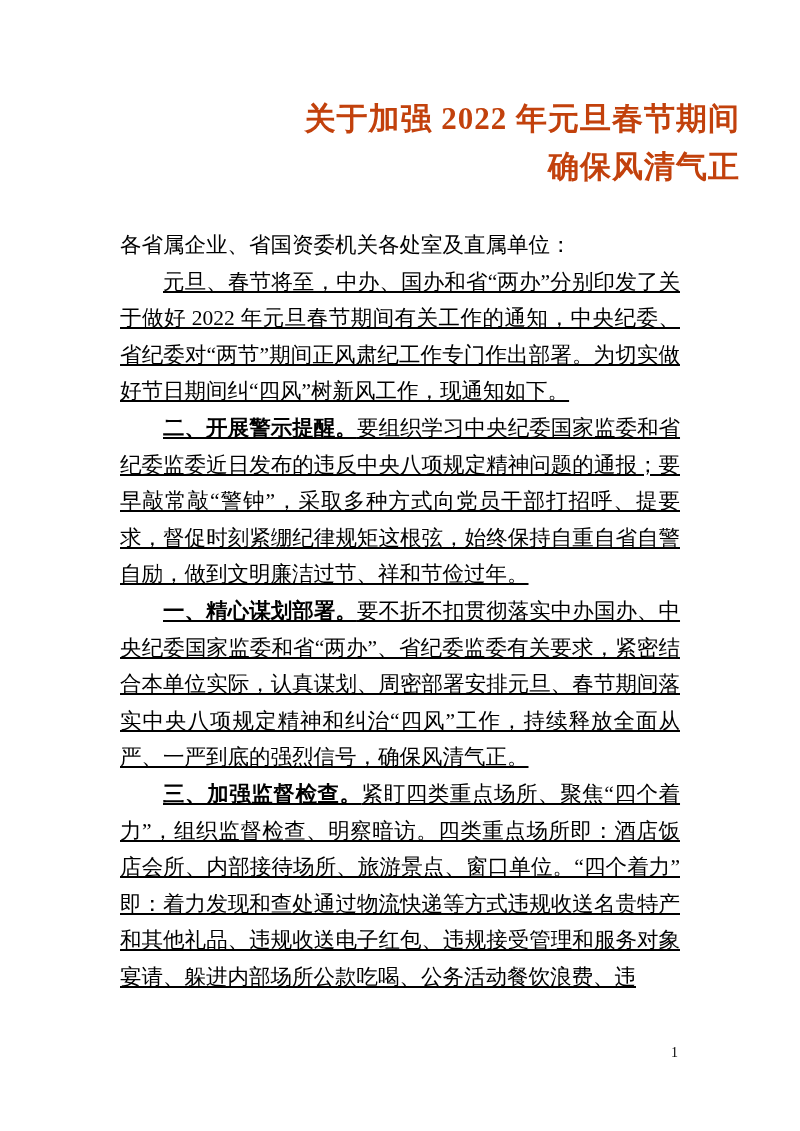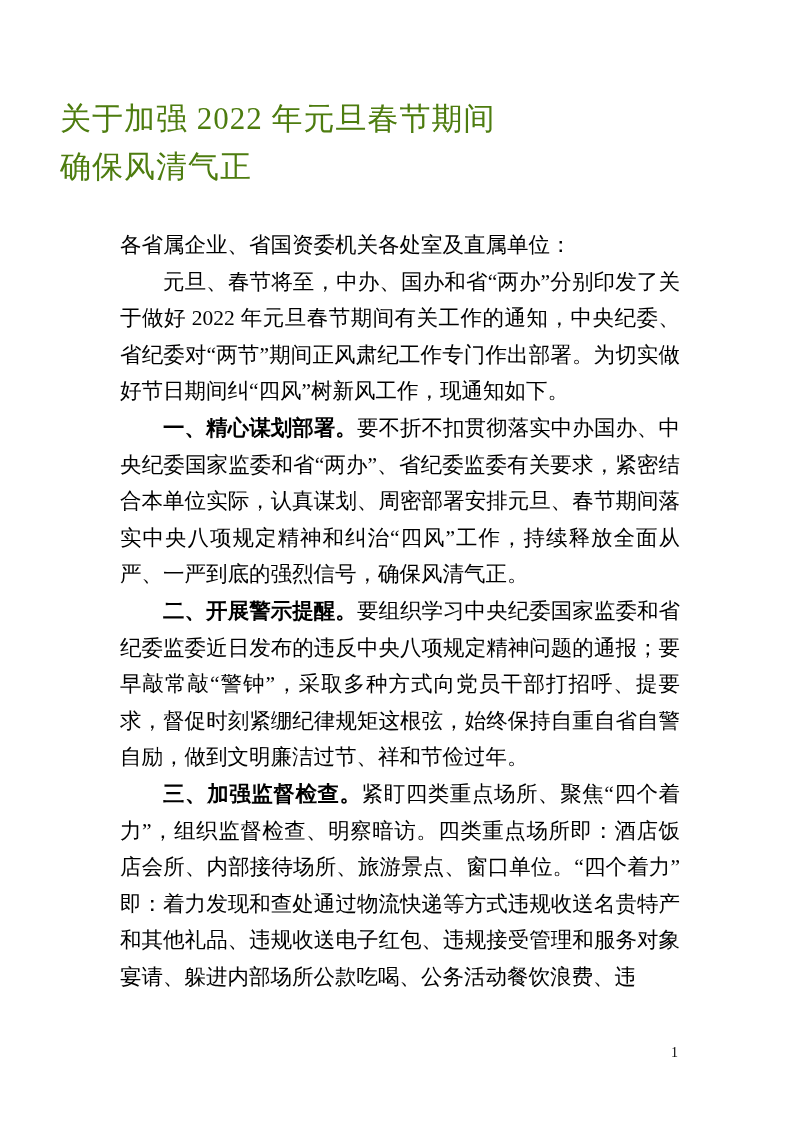--- a/index.html
+++ b/index.html
@@ -12,26 +12,26 @@
     width: 800px;
     height: 1131px;
     background: #ffffff;
     color: #000000;
     font-family: "Liberation Serif", serif;
     overflow: hidden;
     margin: 0 auto;
   }
   .doc-title {
     margin: 95px 60px 0 60px;
-    text-align: left;
-    font-weight: normal;
+    text-align: right;
+    font-weight: bold;
     font-size: 31px;
     line-height: 48px;
     letter-spacing: 1px;
-    color: #4d7c0f;
+    color: #c2410c;
   }
   .doc-title .title-line {
     display: block;
   }
   .doc-body {
     margin: 30px 120px 0 120px;
     width: 560px;
     font-size: 21.5px;
     line-height: 36.6px;
     text-align: justify;
@@ -41,20 +41,21 @@
   .doc-body p {
     margin: 0;
     padding: 0;
   }
   p.salutation {
     text-indent: 0;
     margin-top: 36px;
   }
   p.para {
     text-indent: 2em;
+    text-decoration: underline;
   }
   .item-heading {
     font-weight: bold;
     font-family: "Liberation Sans", sans-serif;
   }
   .page-footer {
     position: absolute;
     top: 1043px;
     left: 0;
     right: 122px;
@@ -74,23 +75,23 @@
     <span class="title-line">关于加强 2022 年元旦春节期间</span>
     <span class="title-line">确保风清气正</span>
   </h1>
 
   <div class="doc-body">
 
     <p class="salutation">各省属企业、省国资委机关各处室及直属单位：</p>
 
     <p class="para">元旦、春节将至，中办、国办和省“两办”分别印发了关于做好 2022 年元旦春节期间有关工作的通知，中央纪委、省纪委对“两节”期间正风肃纪工作专门作出部署。为切实做好节日期间纠“四风”树新风工作，现通知如下。</p>
 
+    <p class="para"><span class="item-heading">二、开展警示提醒。</span><span>要组织学习中央纪委国家监委和省纪委监委近日发布的违反中央八项规定精神问题的通报；要早敲常敲“警钟”，采取多种方式向党员干部打招呼、提要求，督促时刻紧绷纪律规矩这根弦，始终保持自重自省自警自励，做到文明廉洁过节、祥和节俭过年。</span></p>
+
     <p class="para"><span class="item-heading">一、精心谋划部署。</span><span>要不折不扣贯彻落实中办国办、中央纪委国家监委和省“两办”、省纪委监委有关要求，紧密结合本单位实际，认真谋划、周密部署安排元旦、春节期间落实中央八项规定精神和纠治“四风”工作，持续释放全面从严、一严到底的强烈信号，确保风清气正。</span></p>
-
-    <p class="para"><span class="item-heading">二、开展警示提醒。</span><span>要组织学习中央纪委国家监委和省纪委监委近日发布的违反中央八项规定精神问题的通报；要早敲常敲“警钟”，采取多种方式向党员干部打招呼、提要求，督促时刻紧绷纪律规矩这根弦，始终保持自重自省自警自励，做到文明廉洁过节、祥和节俭过年。</span></p>
 
     <p class="para"><span class="item-heading">三、加强监督检查。</span><span>紧盯四类重点场所、聚焦“四个着力”，组织监督检查、明察暗访。四类重点场所即：酒店饭店会所、内部接待场所、旅游景点、窗口单位。“四个着力”即：着力发现和查处通过物流快递等方式违规收送名贵特产和其他礼品、违规收送电子红包、违规接受管理和服务对象宴请、躲进内部场所公款吃喝、公务活动餐饮浪费、违</span></p>
 
   </div>
 
   <div class="page-footer">1</div>
 
 </div>
 
 </body></html>

